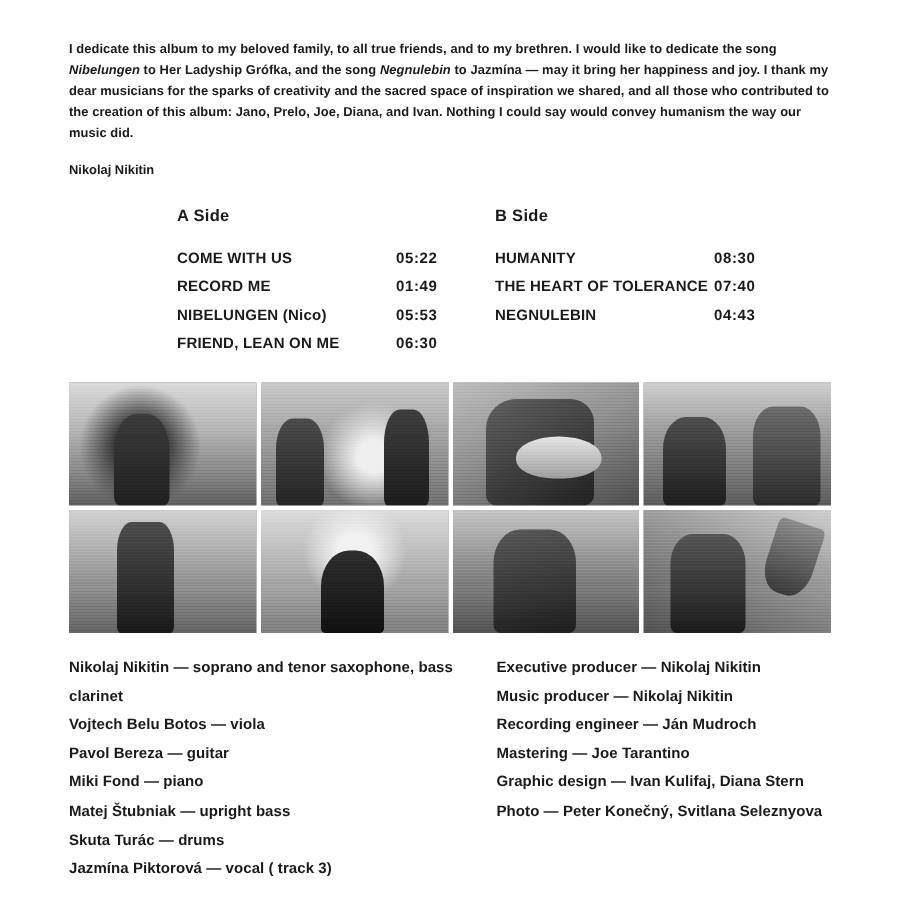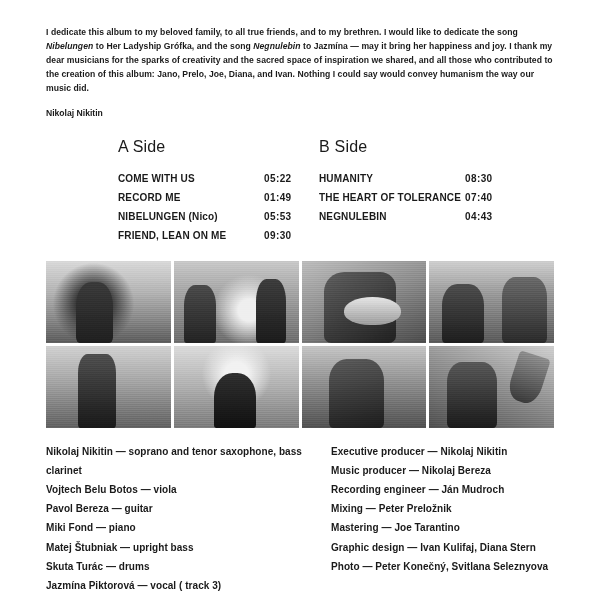--- a/index.html
+++ b/index.html
@@ -44,25 +44,25 @@
   
   .tracklists {
     display: flex;
     margin-top: 20px;
     padding-left: 72px;
   }
   .side-col {
     width: 200px;
   }
   .side-col.b {
-    margin-left: 1px;
+    margin-left: 12px;
   }
   .side-title {
-    font-size: 16px;
-    font-weight: normal;
+    font-size: 11px;
+    font-weight: bold;
     margin-bottom: 13px;
     letter-spacing: 0.2px;
   }
   .track-row {
     display: flex;
     font-size: 10px;
     font-weight: bold;
     line-height: 1.9;
     letter-spacing: 0.15px;
   }
@@ -285,21 +285,21 @@
       <div class="track-row">
         <span class="track-title">RECORD ME</span>
         <span class="track-time">01:49</span>
       </div>
       <div class="track-row">
         <span class="track-title">NIBELUNGEN (Nico)</span>
         <span class="track-time">05:53</span>
       </div>
       <div class="track-row">
         <span class="track-title">FRIEND, LEAN ON ME</span>
-        <span class="track-time">09:30</span>
+        <span class="track-time">06:30</span>
       </div>
     </div>
 
     <div class="side-col b">
       <div class="side-title">B Side</div>
 
       <div class="track-row">
         <span class="track-title">HUMANITY</span>
         <span class="track-time">08:30</span>
       </div>
@@ -366,23 +366,22 @@
       <div>Nikolaj Nikitin — soprano and tenor saxophone, bass clarinet</div>
       <div>Vojtech Belu Botos — viola</div>
       <div>Pavol Bereza — guitar</div>
       <div>Miki Fond — piano</div>
       <div>Matej Štubniak — upright bass</div>
       <div>Skuta Turác — drums</div>
       <div>Jazmína Piktorová — vocal ( track 3)</div>
     </div>
     <div class="credits-col right">
       <div>Executive producer — Nikolaj Nikitin</div>
-      <div>Music producer — Nikolaj Bereza</div>
+      <div>Music producer — Nikolaj Nikitin</div>
       <div>Recording engineer — Ján Mudroch</div>
-      <div>Mixing — Peter Preložnik</div>
       <div>Mastering — Joe Tarantino</div>
       <div>Graphic design — Ivan Kulifaj, Diana Stern</div>
       <div>Photo — Peter Konečný, Svitlana Seleznyova</div>
     </div>
   </div>
 
   <div class="footer">
     <div class="footer-left">
       <div class="label-name">HLAVA XXII</div>
       <div class="legal">© 2026 HLAVA XXII. ALL RIGHTS OF THE MANUFACTURER AND OF THE OWNER OF THE RECORDED WORKS RESERVED. UNAUTHORIZED PUB-LIC PERFORMANCE, BROADCASTING AND COPYING OF THIS RECORD PROHIBITED. PRODUCT OF SLOVAKIA. MADE IN EU. 3447-016-1</div>

